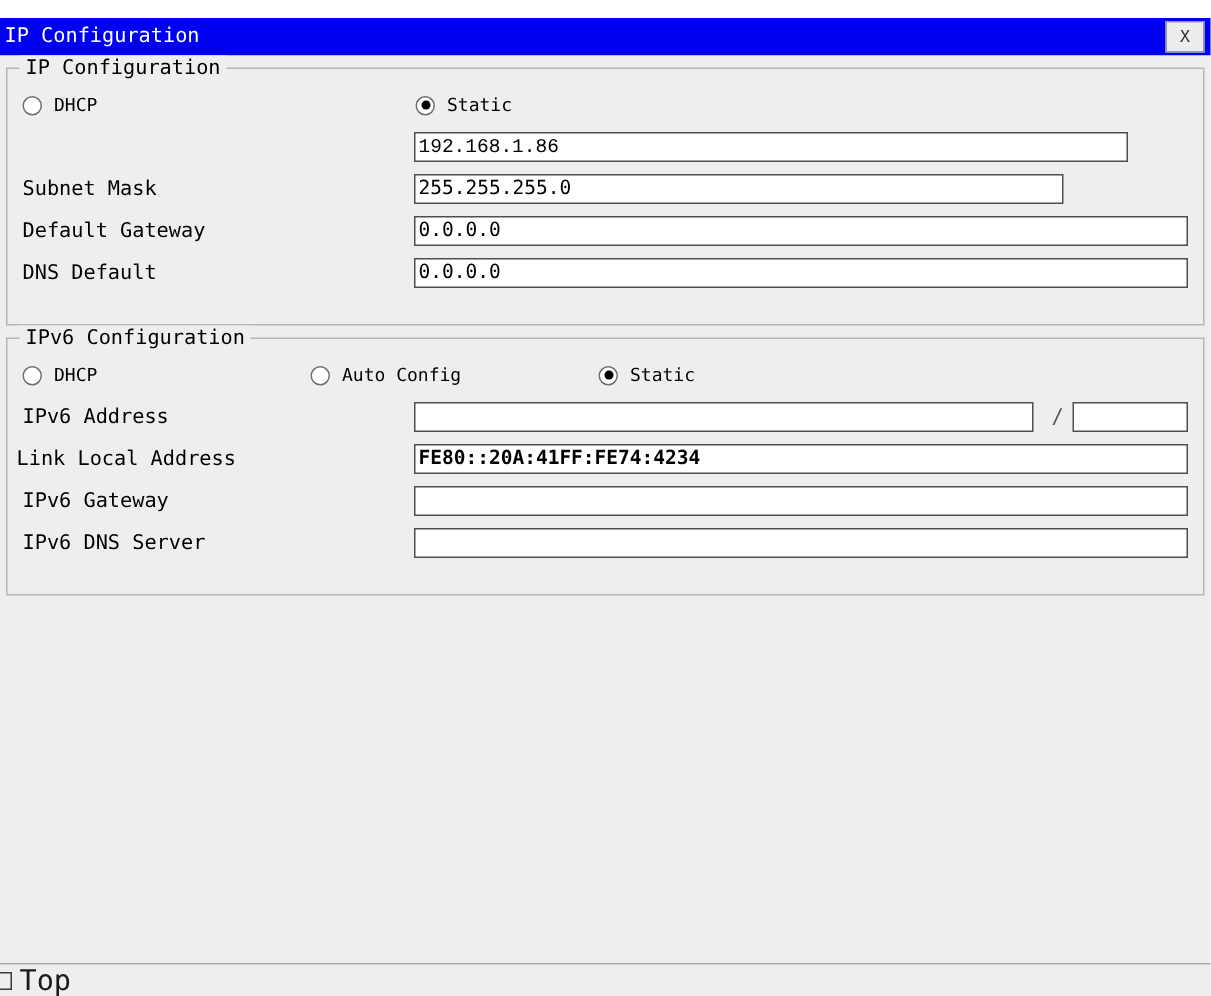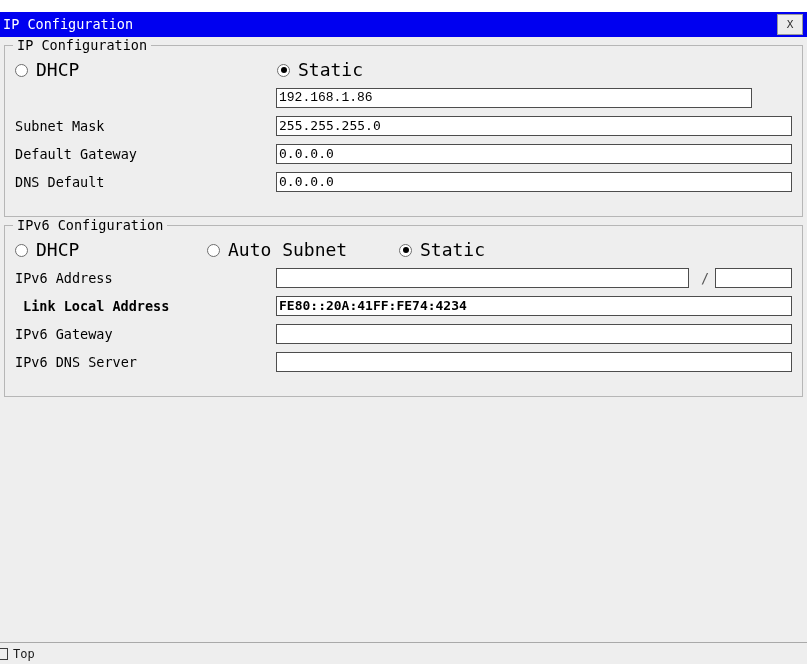--- a/index.html
+++ b/index.html
@@ -128,21 +128,21 @@
   .radio-dot.checked::after {
     content: "";
     position: absolute;
     left: 2.5px; top: 2.5px;
     width: 6px; height: 6px;
     border-radius: 50%;
     background: #000000;
   }
   .radio-label {
     margin-left: 8px;
-    font-size: 18px;
+    font-size: 12px;
     line-height: 28px;
     color: #000000;
   }
 
   
   .field {
     position: absolute;
     box-sizing: border-box;
     background: #ffffff;
     border: 1px solid #4d4d4d;
@@ -188,21 +188,21 @@
     height: 12px;
     border: 1px solid #3c3c3c;
     border-left: none;
     box-sizing: border-box;
     margin-left: -1px;
     background: #eeeeee;
     flex: none;
   }
   #status-text {
     margin-left: 5px;
-    font-size: 12px;
+    font-size: 19px;
     line-height: 18px;
     color: #1a1a1a;
     white-space: nowrap;
   }
 </style>
 </head>
 <body>
 
 <div id="window">
 
@@ -226,21 +226,21 @@
           <span class="radio-label">Static</span>
         </div>
       </div>
 
       <div class="row" style="top:38px;">
         <div class="field" style="left:271px; top:4px; width:476px;font-family:Liberation Mono, monospace;" title="">192.168.1.86</div>
       </div>
 
       <div class="row" style="top:66px;">
         <span class="flabel" style="left:10px;">Subnet Mask</span>
-        <div class="field" style="left:271px; top:4px; width:516px;" title="">255.255.255.0</div>
+        <div class="field" style="left:271px; top:4px; width:433px;" title="">255.255.255.0</div>
       </div>
 
       <div class="row" style="top:94px;">
         <span class="flabel" style="left:10px;">Default Gateway</span>
         <div class="field" style="left:271px; top:4px; width:516px;" title="">0.0.0.0</div>
       </div>
 
       <div class="row" style="top:122px;">
         <span class="flabel" style="left:10px;">DNS Default</span>
         <div class="field" style="left:271px; top:4px; width:516px;" title="">0.0.0.0</div>
@@ -250,37 +250,37 @@
     <div class="groupbox" id="group-ipv6">
       <div class="groupbox-title">IPv6 Configuration</div>
 
       <div class="row" style="top:10px;">
         <div class="radio" style="left:10px;">
           <span class="radio-dot" id="r-v6-dhcp"></span>
           <span class="radio-label">DHCP</span>
         </div>
         <div class="radio" style="left:202px;">
           <span class="radio-dot" id="r-v6-auto"></span>
-          <span class="radio-label">Auto Subnet</span>
+          <span class="radio-label">Auto Config</span>
         </div>
         <div class="radio" style="left:394px;">
           <span class="radio-dot checked" id="r-v6-static"></span>
           <span class="radio-label">Static</span>
         </div>
       </div>
 
       <div class="row" style="top:38px;">
         <span class="flabel" style="left:10px;">IPv6 Address</span>
         <div class="field" style="left:271px; top:4px; width:413px;" title=""></div>
         <span class="slash" style="left:696px; top:4px;">/</span>
         <div class="field" style="left:710px; top:4px; width:77px;"></div>
       </div>
 
       <div class="row" style="top:66px;">
-        <span class="flabel" style="left:18px;font-weight:bold;">Link Local Address</span>
+        <span class="flabel" style="left:6px;">Link Local Address</span>
         <div class="field" style="left:271px; top:4px; width:516px;font-weight:bold;">FE80::20A:41FF:FE74:4234</div>
       </div>
 
       <div class="row" style="top:94px;">
         <span class="flabel" style="left:10px;">IPv6 Gateway</span>
         <div class="field" style="left:271px; top:4px; width:516px;"></div>
       </div>
 
       <div class="row" style="top:122px;">
         <span class="flabel" style="left:10px;">IPv6 DNS Server</span>

